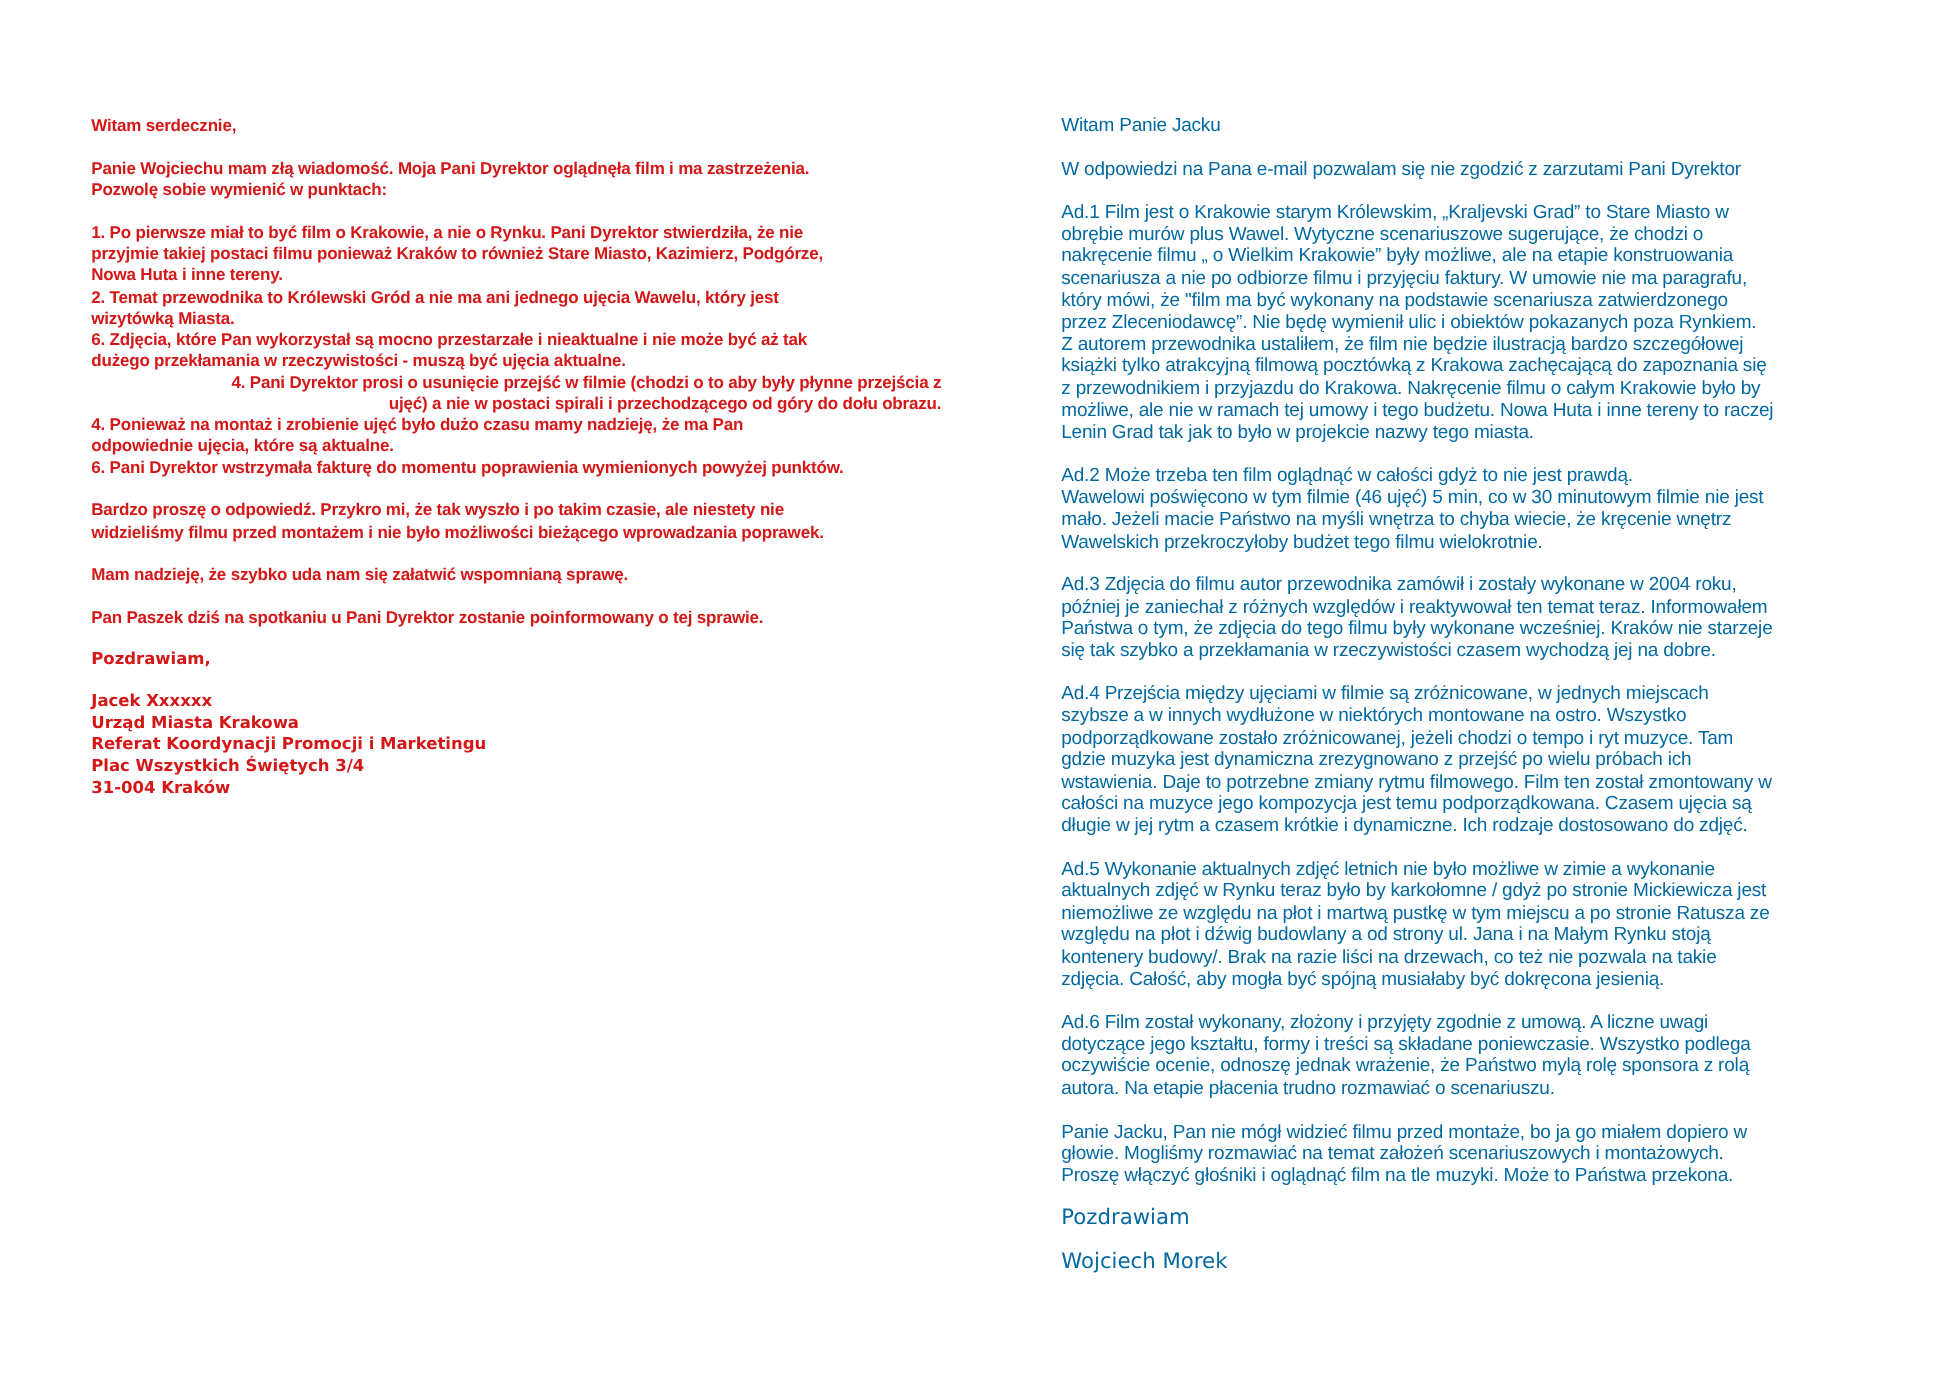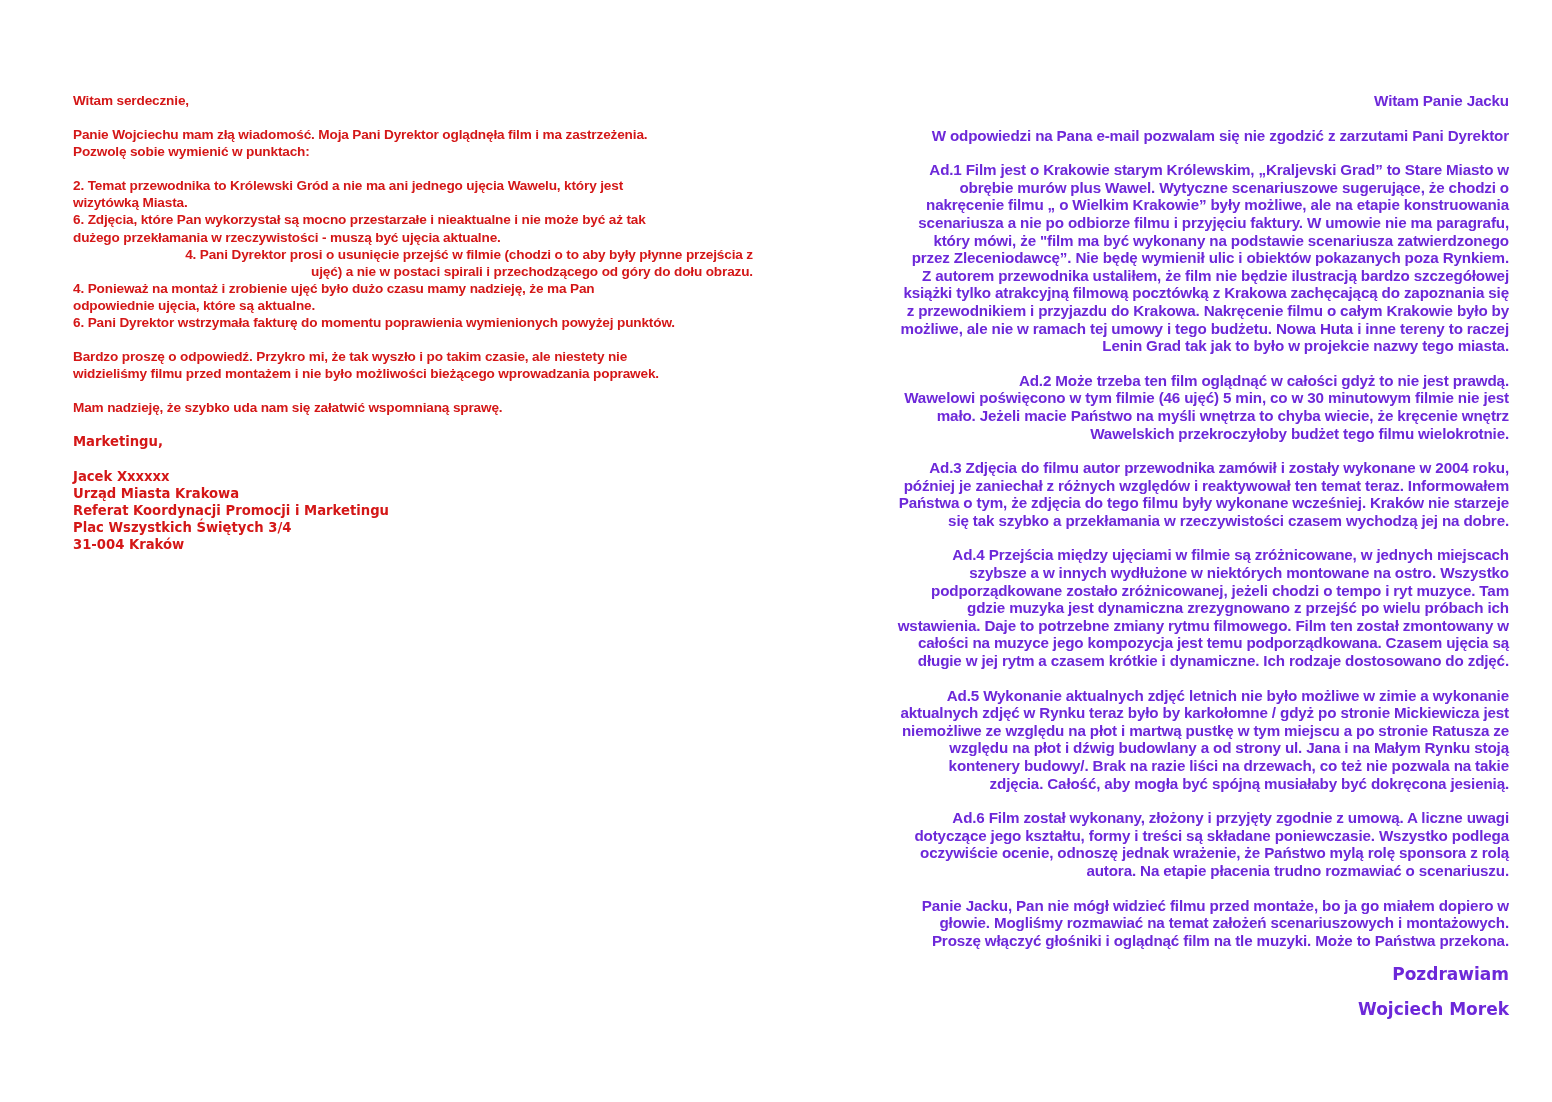--- a/index.html
+++ b/index.html
@@ -1,46 +1,50 @@
 <!DOCTYPE html>
 <html><head>
 <meta charset="utf-8">
 <style>
   html, body { margin: 0; padding: 0; background: #ffffff; }
   body { width: 1552px; height: 1102px; position: relative; overflow: hidden; }
   .col { position: absolute; top: 64px; margin-top: 28px; }
   .left { left: 73px; width: 680px; color: #d41717; font-family: "Liberation Sans", sans-serif; font-weight: bold; font-size: 13.6px; line-height: 17.1px; letter-spacing: -0.15px; }
-  .right { left: 849px; width: 660px; color: #6d28d9; font-family: "Liberation Sans", sans-serif; font-weight: bold; font-size: 15.2px; line-height: 17.6px; letter-spacing: -0.15px; text-align: right; }
+  .right { left: 849px; width: 660px; color: #0369a1; font-family: "Liberation Sans", sans-serif; font-weight: normal; font-size: 15.2px; line-height: 17.6px; letter-spacing: -0.15px; }
   .p { margin: 0 0 17px 0; white-space: pre-line; }
   .line { display: block; }
   .sig { font-family: "DejaVu Sans", sans-serif; font-size: 13.2px; line-height: 17.2px; letter-spacing: 0; }
   .right .sig-r { font-size: 17px; }
 </style>
 </head>
 <body>
 
 <div class="col left">
   <p class="p">Witam serdecznie,</p>
   <p class="p">Panie Wojciechu mam złą wiadomość. Moja Pani Dyrektor oglądnęła film i ma zastrzeżenia.
 Pozwolę sobie wymienić w punktach:</p>
   <div class="p" style="white-space:normal;">
+    <span class="line" style="white-space:pre-line;">1. Po pierwsze miał to być film o Krakowie, a nie o Rynku. Pani Dyrektor stwierdziła, że nie
+przyjmie takiej postaci filmu ponieważ Kraków to również Stare Miasto, Kazimierz, Podgórze,
+Nowa Huta i inne tereny.</span>
     <span class="line" style="white-space:pre-line;">2. Temat przewodnika to Królewski Gród a nie ma ani jednego ujęcia Wawelu, który jest
 wizytówką Miasta.</span>
     <span class="line" style="white-space:pre-line;">6. Zdjęcia, które Pan wykorzystał są mocno przestarzałe i nieaktualne i nie może być aż tak
 dużego przekłamania w rzeczywistości - muszą być ujęcia aktualne.</span>
     <span class="line" style="white-space:pre-line;text-align:right;">4. Pani Dyrektor prosi o usunięcie przejść w filmie (chodzi o to aby były płynne przejścia z
 ujęć) a nie w postaci spirali i przechodzącego od góry do dołu obrazu.</span>
     <span class="line" style="white-space:pre-line;">4. Ponieważ na montaż i zrobienie ujęć było dużo czasu mamy nadzieję, że ma Pan
 odpowiednie ujęcia, które są aktualne.</span>
     <span class="line" style="white-space:pre-line;">6. Pani Dyrektor wstrzymała fakturę do momentu poprawienia wymienionych powyżej punktów.</span>
   </div>
   <p class="p">Bardzo proszę o odpowiedź. Przykro mi, że tak wyszło i po takim czasie, ale niestety nie
 widzieliśmy filmu przed montażem i nie było możliwości bieżącego wprowadzania poprawek.</p>
   <p class="p">Mam nadzieję, że szybko uda nam się załatwić wspomnianą sprawę.</p>
-  <p class="p sig">Marketingu,</p>
+  <p class="p">Pan Paszek dziś na spotkaniu u Pani Dyrektor zostanie poinformowany o tej sprawie.</p>
+  <p class="p sig">Pozdrawiam,</p>
   <div class="p sig" style="white-space:normal;">
     <span class="line">Jacek Xxxxxx</span>
     <span class="line">Urząd Miasta Krakowa</span>
     <span class="line">Referat Koordynacji Promocji i Marketingu</span>
     <span class="line">Plac Wszystkich Świętych 3/4</span>
     <span class="line">31-004 Kraków</span>
   </div>
 </div>
 
 <div class="col right">

